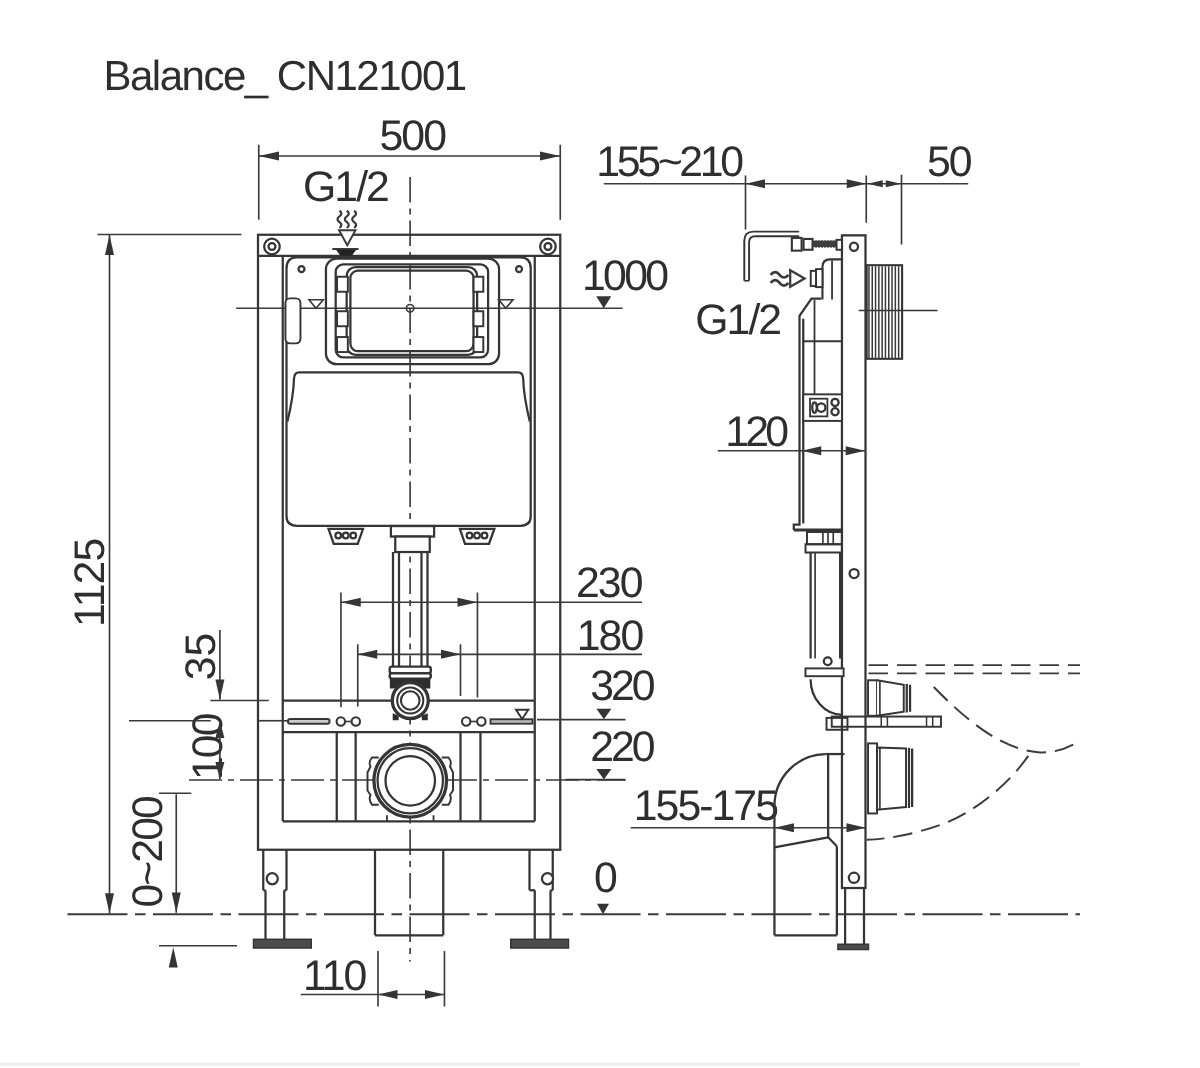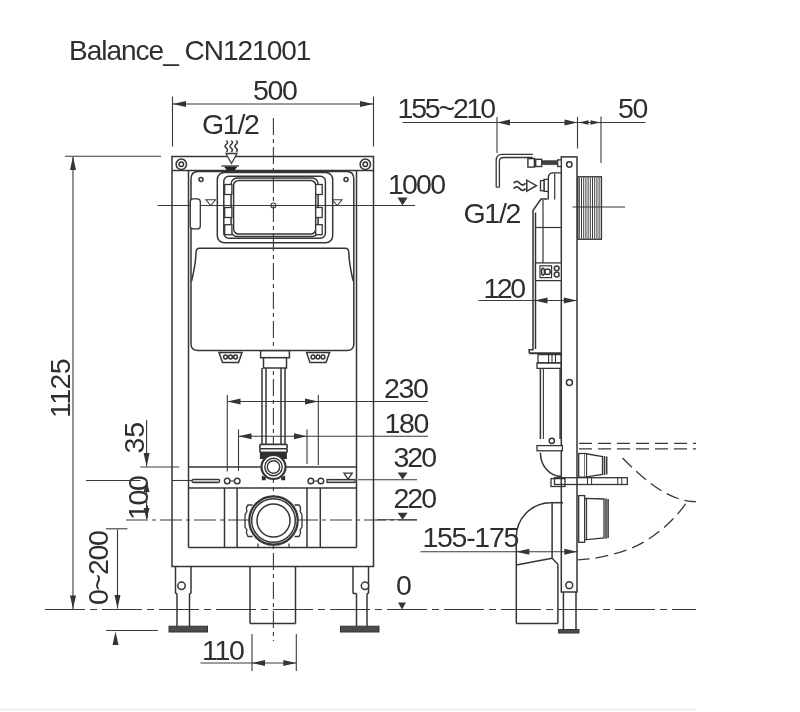--- a/index.html
+++ b/index.html
@@ -1,16 +1,16 @@
 <!DOCTYPE html>
 <html><head>
 <meta charset="utf-8">
 <style>
 html,body{margin:0;padding:0;background:#ffffff;}
-#wrap{position:relative;width:696px;height:712px;background:#0369a1;overflow:hidden;}
+#wrap{position:relative;width:696px;height:712px;background:#0369a1;overflow:hidden;padding-left:24px;}
 svg{position:absolute;left:0;top:0;}
 text{font-family:"Liberation Sans",sans-serif;fill:#2e2e2e;}
 .ln{stroke:#353535;stroke-width:1.5;fill:none;}
 .thin{stroke:#3a3a3a;stroke-width:1.1;fill:none;}
 .dim{font-size:28.5px;letter-spacing:-1.3px;}
 </style>
 </head>
 <body>
 <div id="wrap">
 <svg width="800" height="712" viewBox="0 0 800 712">

